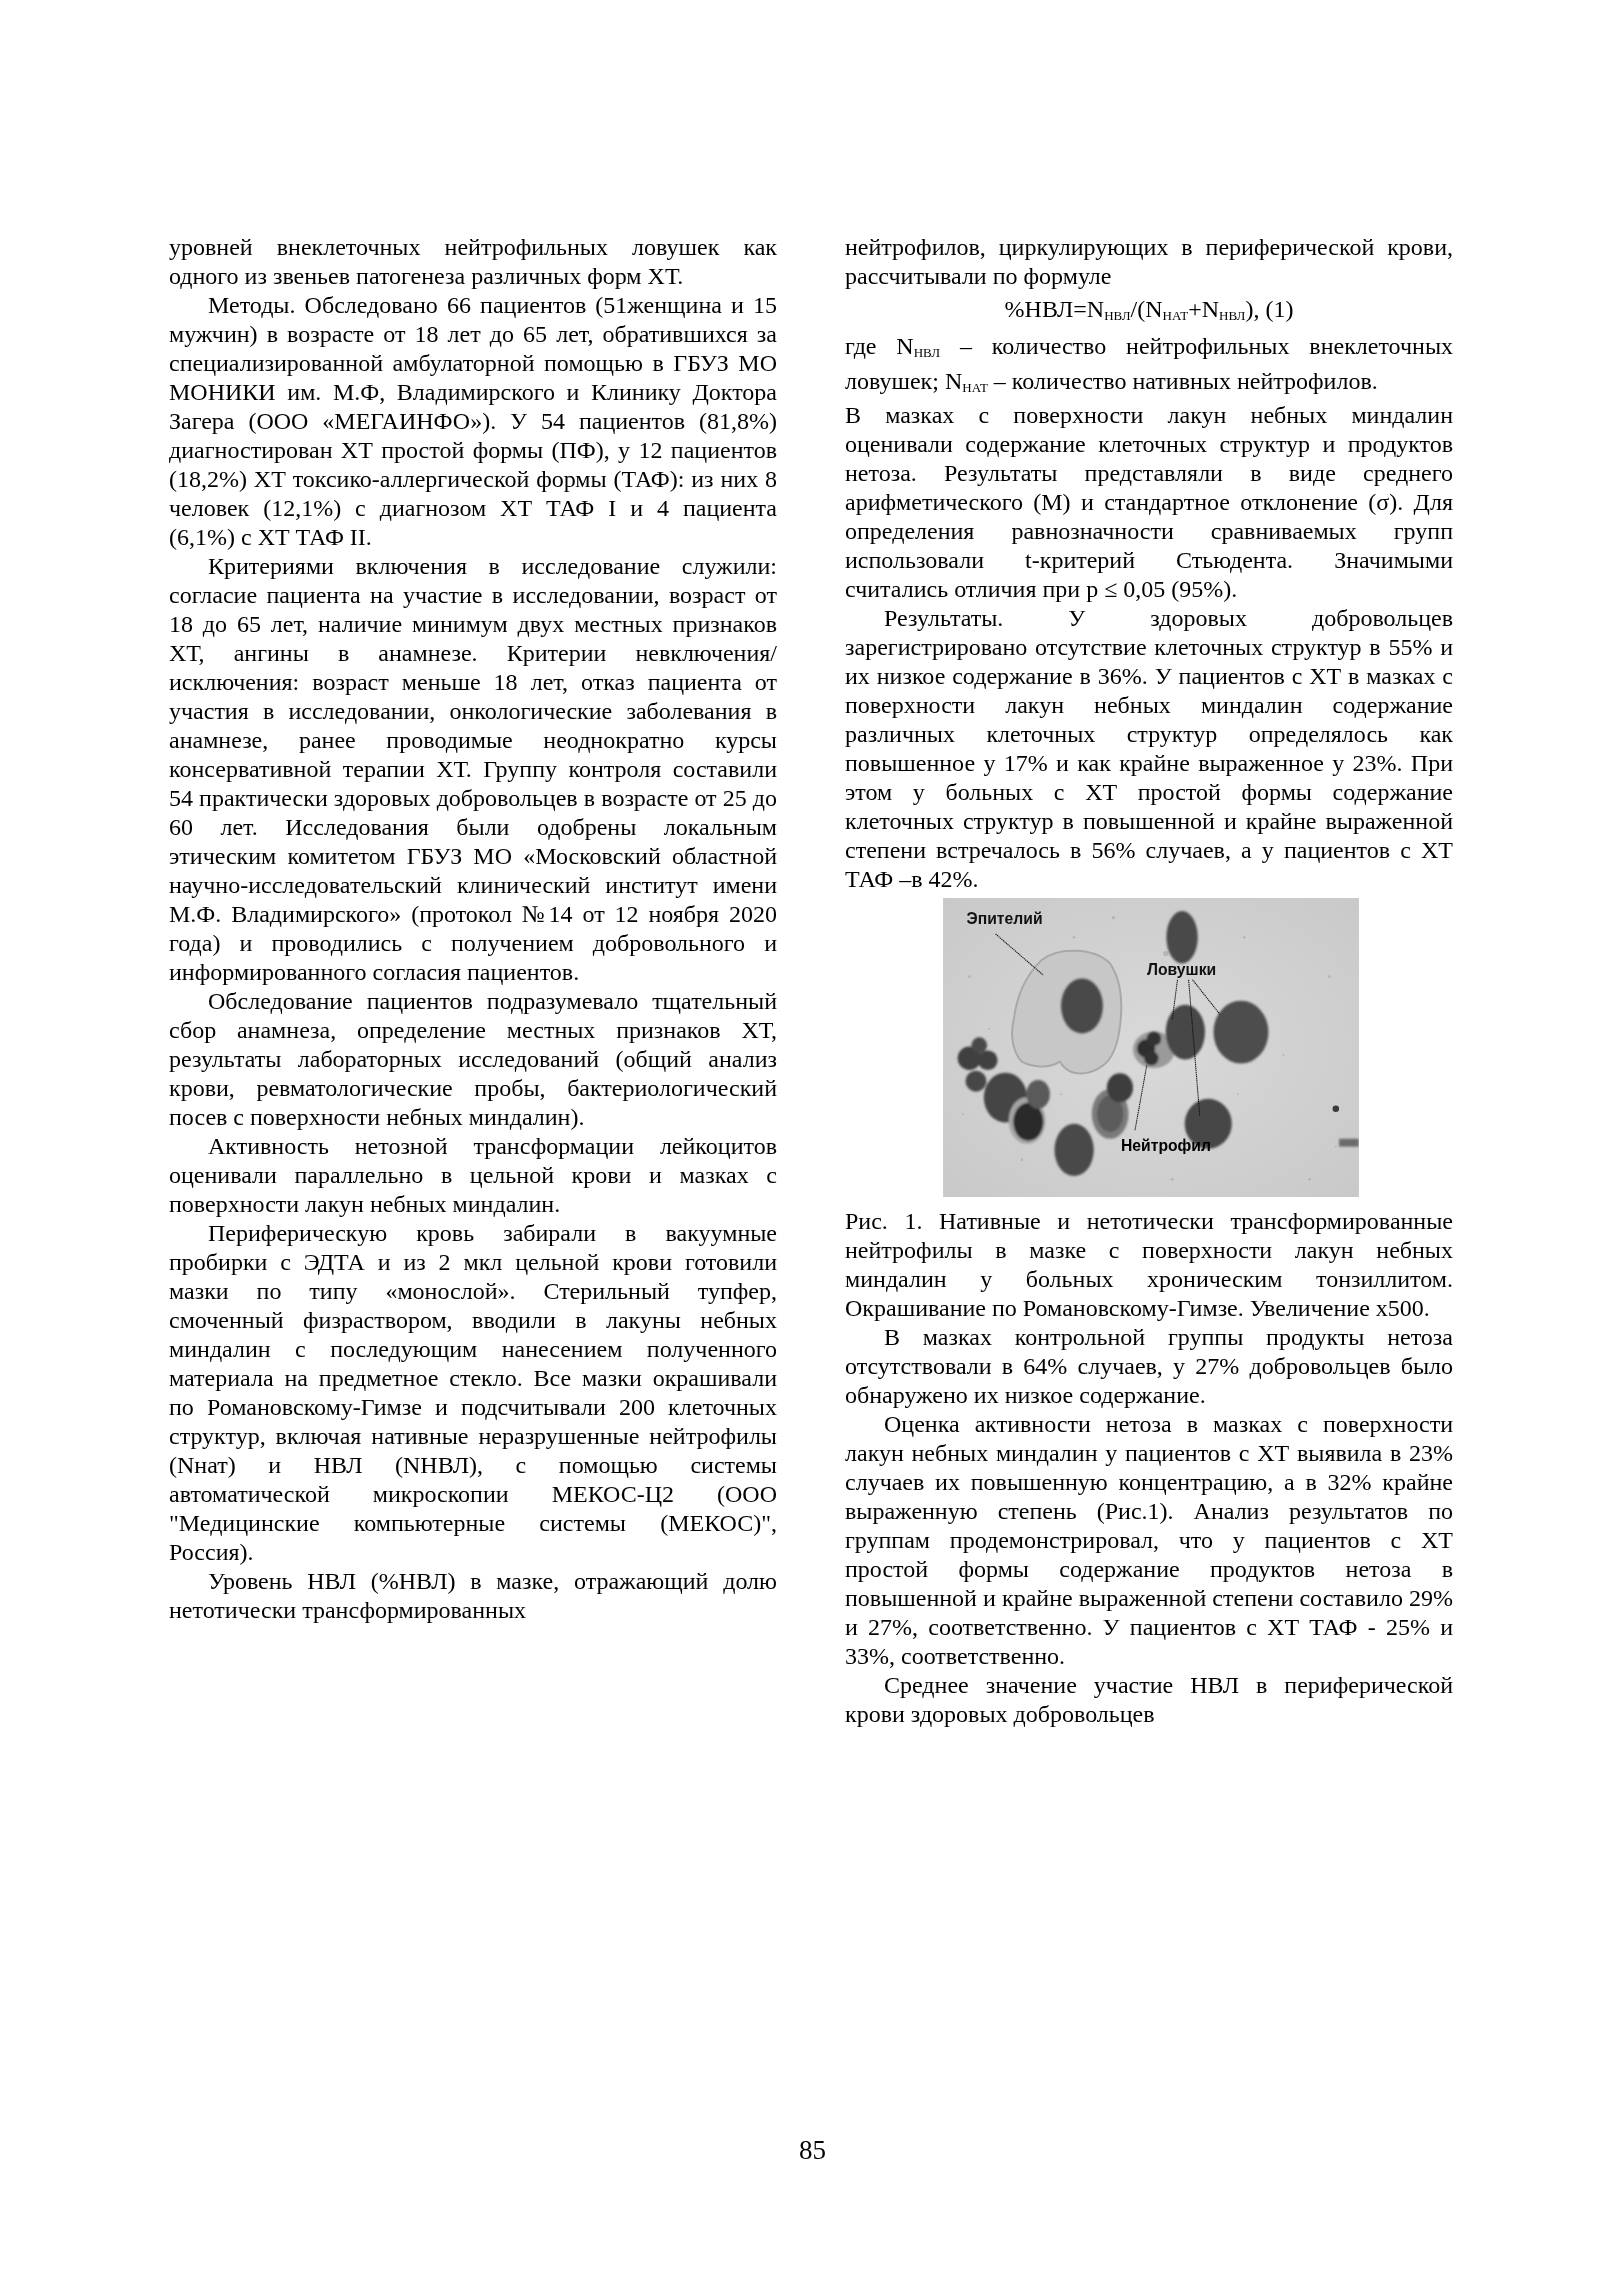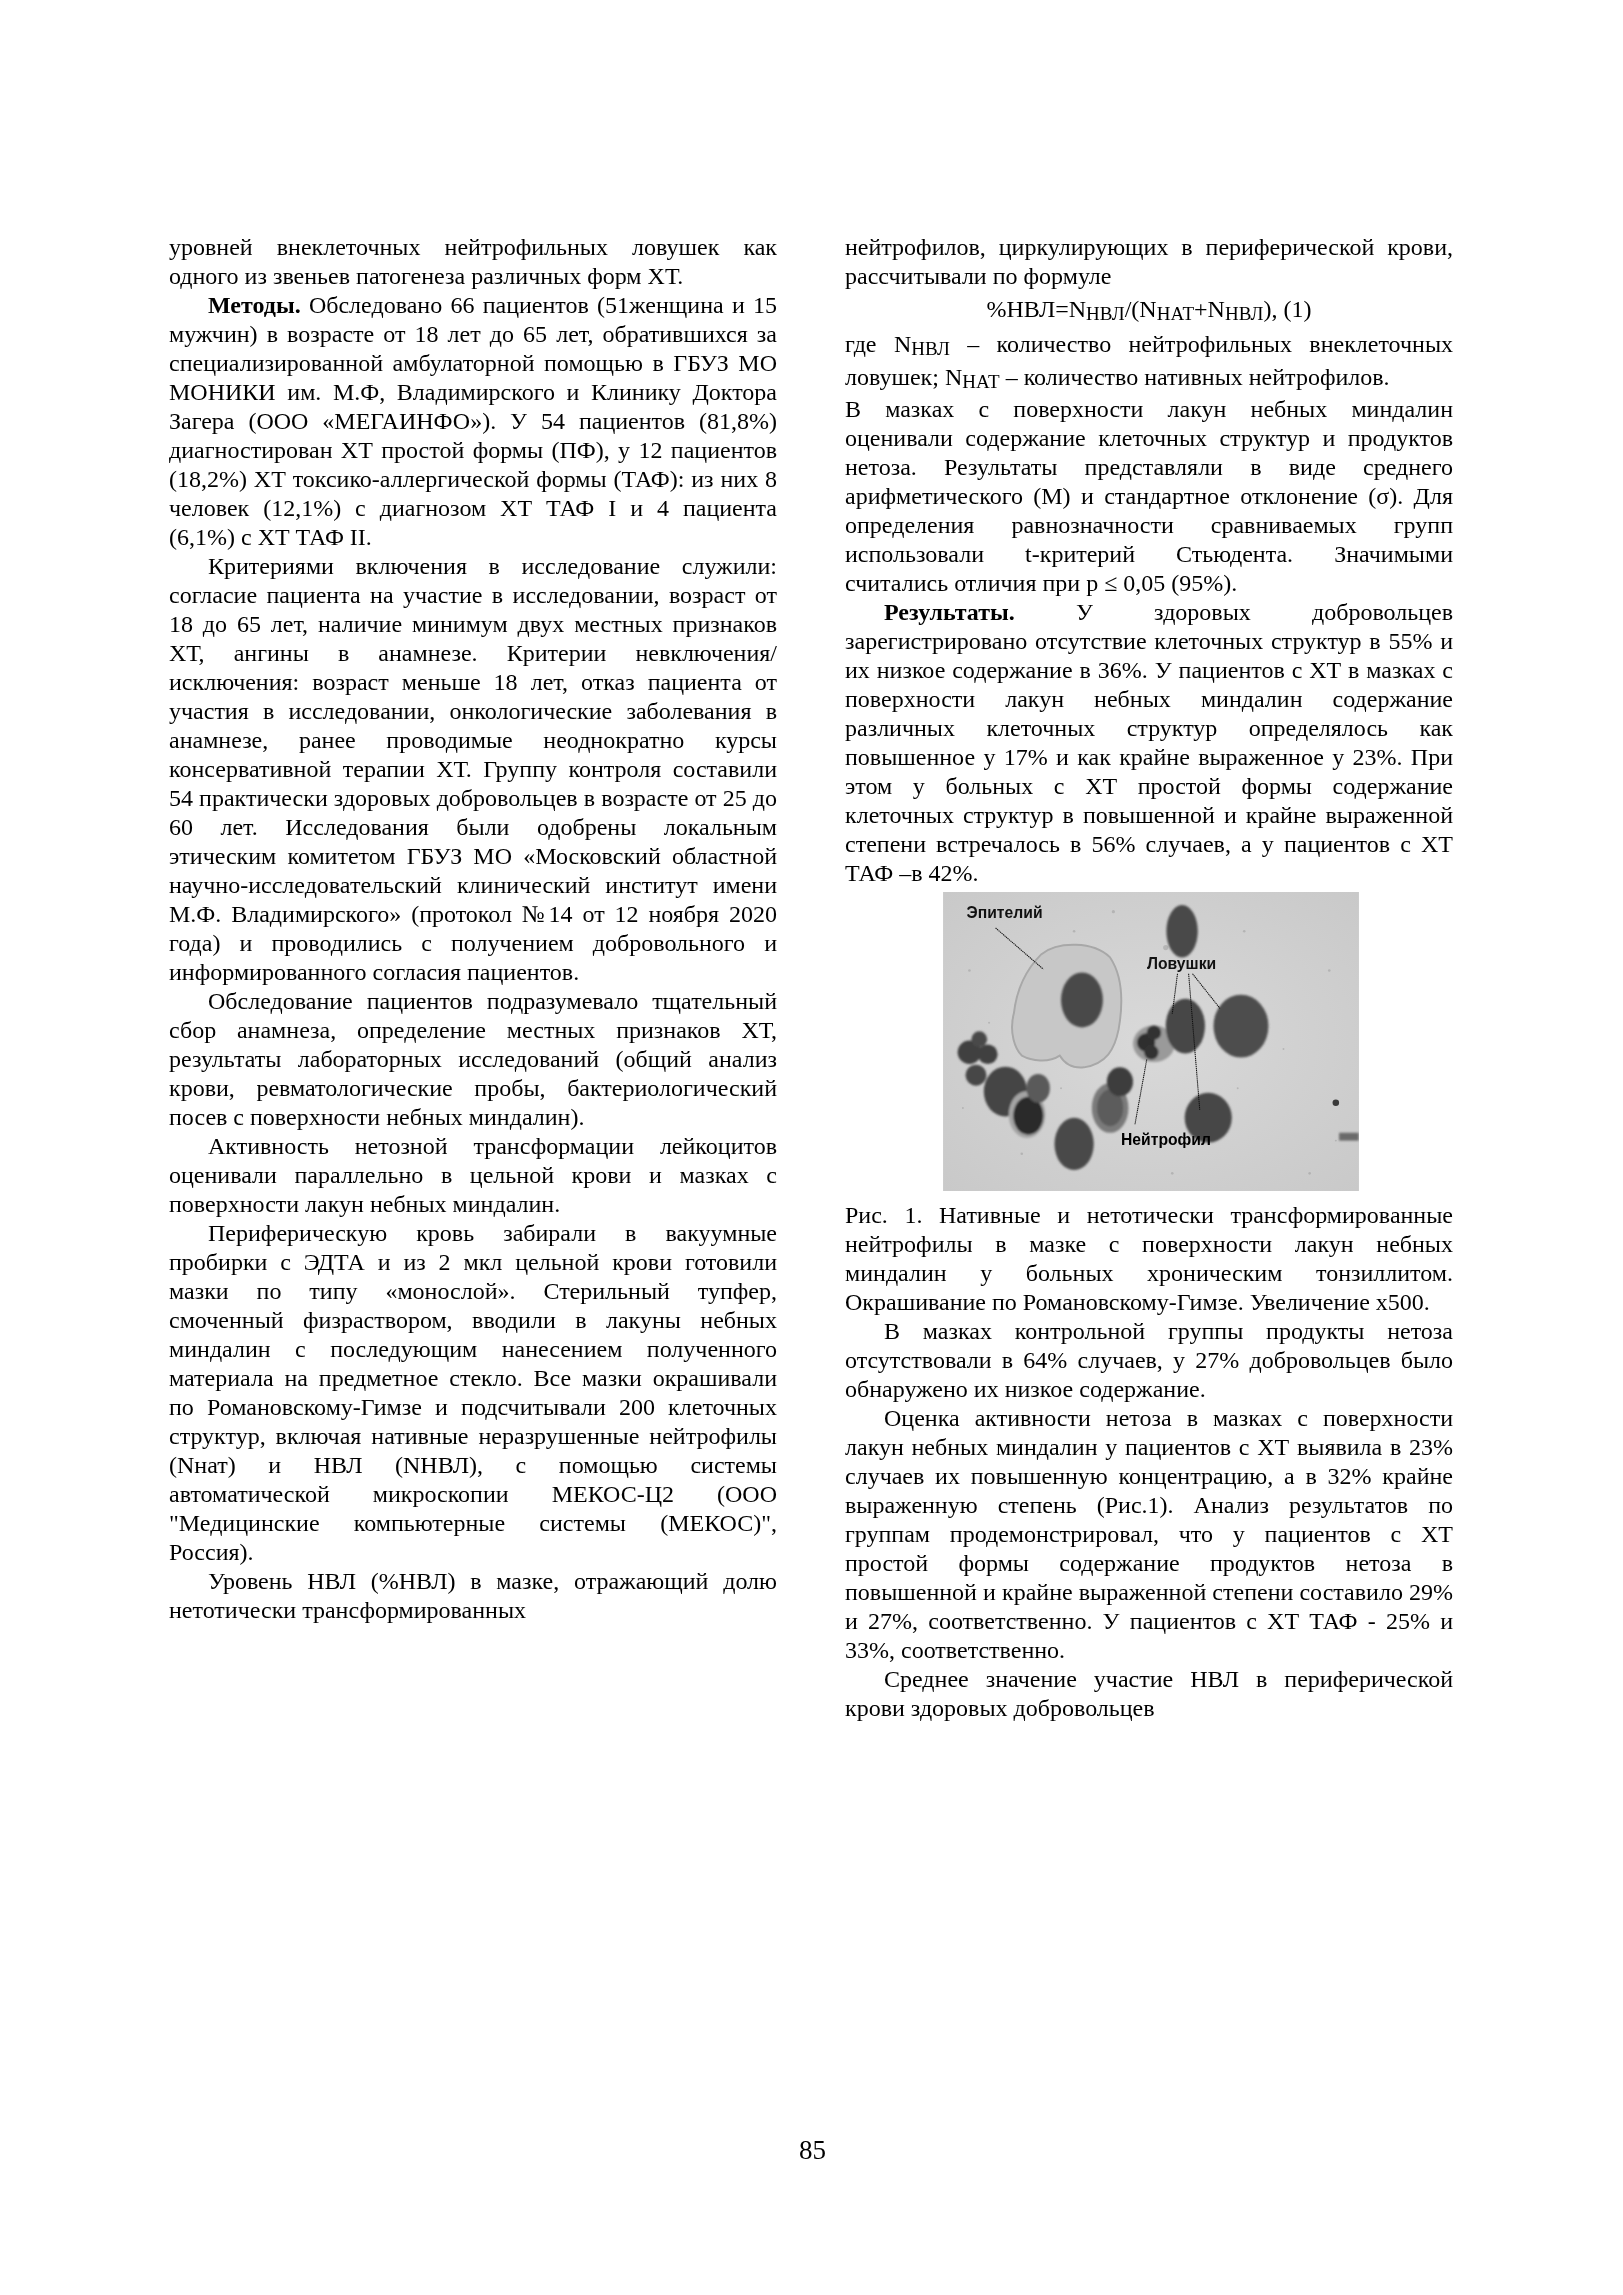--- a/index.html
+++ b/index.html
@@ -4,23 +4,23 @@
 <style>
   html, body { margin: 0; padding: 0; background: #ffffff; }
   body { width: 1623px; height: 2295px; position: relative; overflow: hidden; }
   .page { position: absolute; left: 0; top: 0; width: 1623px; height: 2295px; background: #fff; color: #000;
           font-family: "Liberation Serif", "DejaVu Serif", serif; }
   .col { position: absolute; font-size: 24px; line-height: 29px; text-align: justify; }
   .col-left { left: 169px; top: 233px; width: 608px; }
   .col-right { left: 845px; top: 233px; width: 608px; }
   .col p { margin: 0; }
   .indent { text-indent: 39px; }
-  .bold { font-weight: bold; }
+  .bold { font-weight: normal; }
   .formula { text-align: center; margin: 3.9px 0 2.6px 0 !important; }
-  .sub { font-size: 19px; vertical-align: -2.6px; }
+  .sub { font-size: 13px; vertical-align: -2.6px; }
   .figure-wrap { position: relative; width: 608px; height: 306px; margin: 3.9px 0 0 0; }
   .figure { position: absolute; left: 98px; top: 0; width: 416px; height: 299px; background: #d4d4d4; overflow: hidden; }
   .figure svg { display: block; }
   .caption { margin-top: 2.6px !important; }
   .page-number { position: absolute; left: 799px; top: 2137px; font-size: 27px; line-height: 26px; }
 </style>
 </head>
 <body>
 
 <div class="page">

